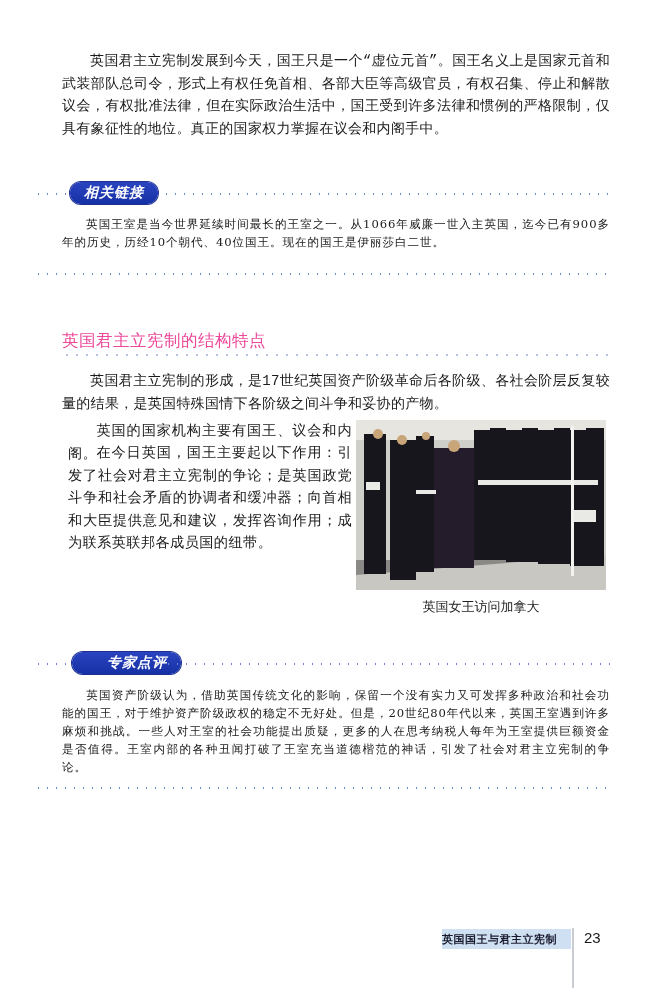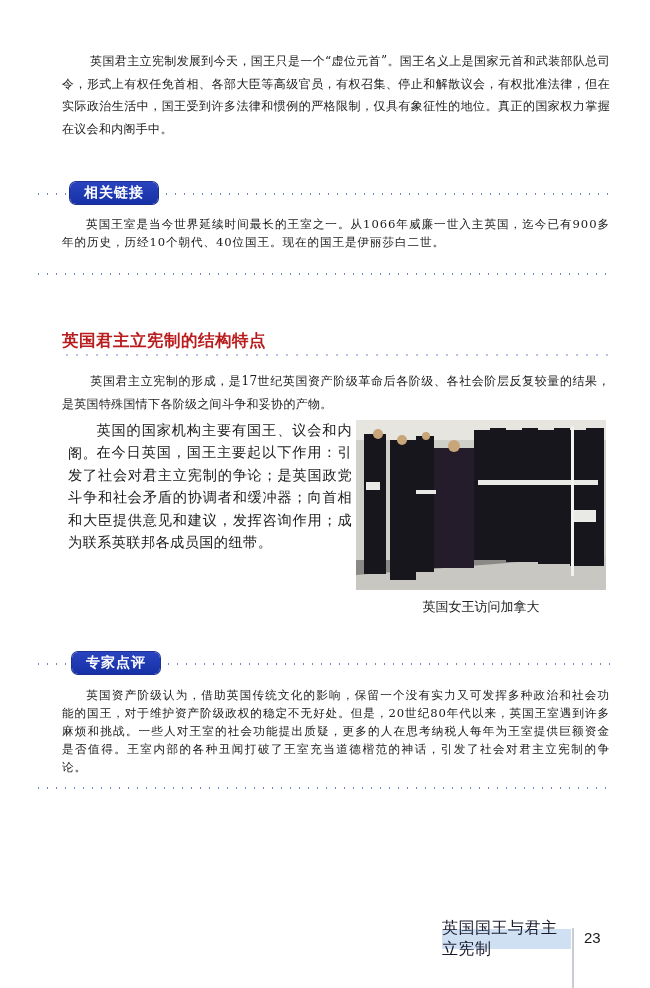--- a/index.html
+++ b/index.html
@@ -2,69 +2,69 @@
 <html><head>
 <meta charset="utf-8">
 <style>
   html, body { margin: 0; padding: 0; }
   body {
     width: 650px; height: 988px; background: #ffffff; position: relative; overflow: hidden;
     font-family: "DejaVu Serif", "Liberation Serif", serif; color: #1a1a1a;
   }
   .para {
     position: absolute; left: 62px; width: 548px;
-    font-size: 12px; line-height: 22.5px; letter-spacing: 0.3px;
-    text-align: justify; margin: 0;
+    font-size: 14px; line-height: 22.5px; letter-spacing: 0.3px;
+    text-align: justify; margin: 0; font-family: Liberation Mono, monospace;
   }
   .para .indent { display: inline-block; width: 28px; }
   .dots {
     position: absolute; height: 2px;
     background-image: radial-gradient(circle, #6f86c9 0.9px, transparent 1.1px);
     background-size: 9px 2px; background-repeat: repeat-x;
   }
   .dots.light {
     background-image: radial-gradient(circle, #b5c3e4 0.8px, transparent 1px);
     background-size: 10px 2px;
   }
   .badge {
     position: absolute; height: 22px; width: 88px;
-    background: linear-gradient(#2a44c0, #1630a5); border-radius: 6px;
+    background: linear-gradient(#2a44c0, #1630a5); border-radius: 11px;
     color: #ffffff; font-family: "DejaVu Sans", "Liberation Sans", sans-serif;
-    font-size: 14px; font-weight: bold; 
+    font-size: 14px; font-weight: bold; font-style: italic;
     display: flex; align-items: center; justify-content: center; letter-spacing: 1px;
     box-shadow: 0 0 0 1px #1c2f92;
   }
   .small {
     position: absolute; left: 62px; width: 548px;
     font-size: 11.6px; line-height: 18px; letter-spacing: 0.9px; text-align: justify; margin: 0;
   }
   .small .indent { display: inline-block; width: 24px; }
   .heading {
     position: absolute; left: 62px; top: 330px;
     font-family: "DejaVu Sans", "Liberation Sans", sans-serif;
-    font-size: 16.5px; font-weight: bold; color: #b91c1c; letter-spacing: 0.5px;
+    font-size: 16.5px; font-weight: normal; color: #ec4899; letter-spacing: 0.5px;
   }
   .col-text {
     position: absolute; left: 68px; width: 284px;
     font-size: 14.2px; line-height: 22.5px; letter-spacing: 0.4px; margin: 0; text-align: justify;
   }
   .col-text .indent { display: inline-block; width: 28px; }
   .photo {
     position: absolute; left: 356px; top: 420px; width: 250px; height: 170px; overflow: hidden;
     background: linear-gradient(180deg, #d9d9d3 0%, #a7a49b 30%, #2c2c30 45%, #1b1b21 70%, #4b4b4d 82%, #c9c9c4 92%, #8c8c8a 100%);
   }
   .photo svg { width: 100%; height: 100%; display: block; }
   .caption {
     position: absolute; left: 356px; top: 598px; width: 250px; text-align: center;
     font-family: "DejaVu Sans", "Liberation Sans", sans-serif; font-size: 13px; color: #222;
   }
   .footer-bar {
     position: absolute; left: 442px; top: 929px; width: 129px; height: 20px;
     background: #cfe0f3; font-family: "DejaVu Sans", "Liberation Sans", sans-serif;
-    font-size: 16px; font-weight: normal; color: #1a1a2e;
+    font-size: 11px; font-weight: bold; color: #1a1a2e;
     display: flex; align-items: center; justify-content: flex-start; letter-spacing: 0.5px;
   }
   .footer-rule { position: absolute; left: 572px; top: 928px; width: 2px; height: 60px; background: #c9ccd3; }
   .page-num {
     position: absolute; left: 584px; top: 929px;
     font-family: Liberation Sans, sans-serif; font-size: 15px; color: #1a1a1a;
   }
 </style>
 </head>
 <body>
@@ -118,21 +118,21 @@
         <circle cx="46" cy="20" r="5"></circle>
         <circle cx="70" cy="16" r="4"></circle>
       <circle cx="98" cy="26" r="6"></circle>
     </g>
     <rect x="215" y="6" width="3" height="150" fill="#f2f2ef"></rect>
   </svg>
 </div>
 <div class="caption">英国女王访问加拿大</div>
 
 <div class="dots" style="left:34px; top:663px; width:32px;"></div>
-<div class="badge" style="left:72px; top:652px;">
+<div class="badge" style="left:72px; top:652px;padding-left:21px;">
     <span>专家点评</span>
   </div>
 <div class="dots" style="left:164px; top:663px; width:450px;"></div>
 <p class="small" style="top:686px;"><span class="indent"></span><span>英国资产阶级认为，借助英国传统文化的影响，保留一个没有实力又可发挥多种政治和社会功能的国王，对于维护资产阶级政权的稳定不无好处。但是，20世纪80年代以来，英国王室遇到许多麻烦和挑战。一些人对王室的社会功能提出质疑，更多的人在思考纳税人每年为王室提供巨额资金是否值得。王室内部的各种丑闻打破了王室充当道德楷范的神话，引发了社会对君主立宪制的争论。</span></p>
 <div class="dots" style="left:34px; top:787px; width:580px;"></div>
 
 <div class="footer-bar">
     <span>英国国王与君主立宪制</span>
   </div>
 <div class="footer-rule"></div>

